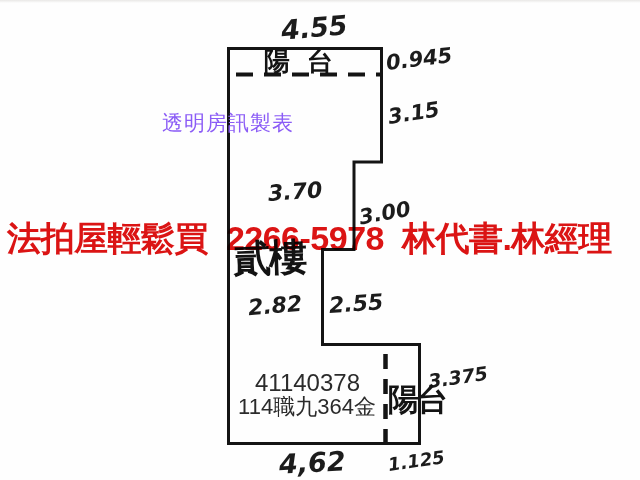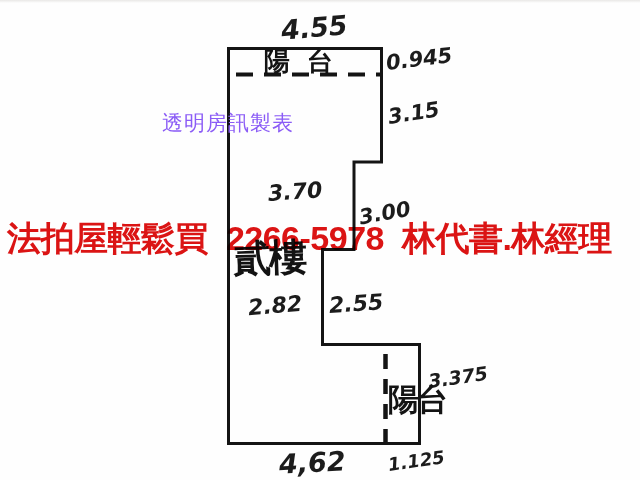--- a/index.html
+++ b/index.html
@@ -103,17 +103,19 @@
   <div class="dim" style="left:388px; top:452px; font-size:18px; transform:rotate(-8deg);">1.125</div>
 
   <div class="hand-cjk" style="left:264px; top:48px; font-size:26px; letter-spacing:17px;">陽台</div>
 
   <div class="hand-cjk" style="left:233px; top:239px; font-size:38px; letter-spacing:-2px; transform:rotate(-2deg);">貳樓</div>
 
   <div class="hand-cjk" style="left:388px; top:384px; font-size:31px; letter-spacing:-2px;">陽台</div>
 
   <div class="print" style="left:162px; top:112px; font-size:21px; letter-spacing:1px; color:#8b5cf6;">透明房訊製表</div>
 
+  <div class="print" style="left:230px; top:371px; width:155px; text-align:center; font-size:24px;">41140378</div>
 
+  <div class="print" style="left:228px; top:396px; width:158px; text-align:center; font-size:22px;">114職九364金</div>
 
   <div class="watermark">法拍屋輕鬆買  2266-5978  林代書.林經理</div>
 
 </div>
 
 </body></html>

